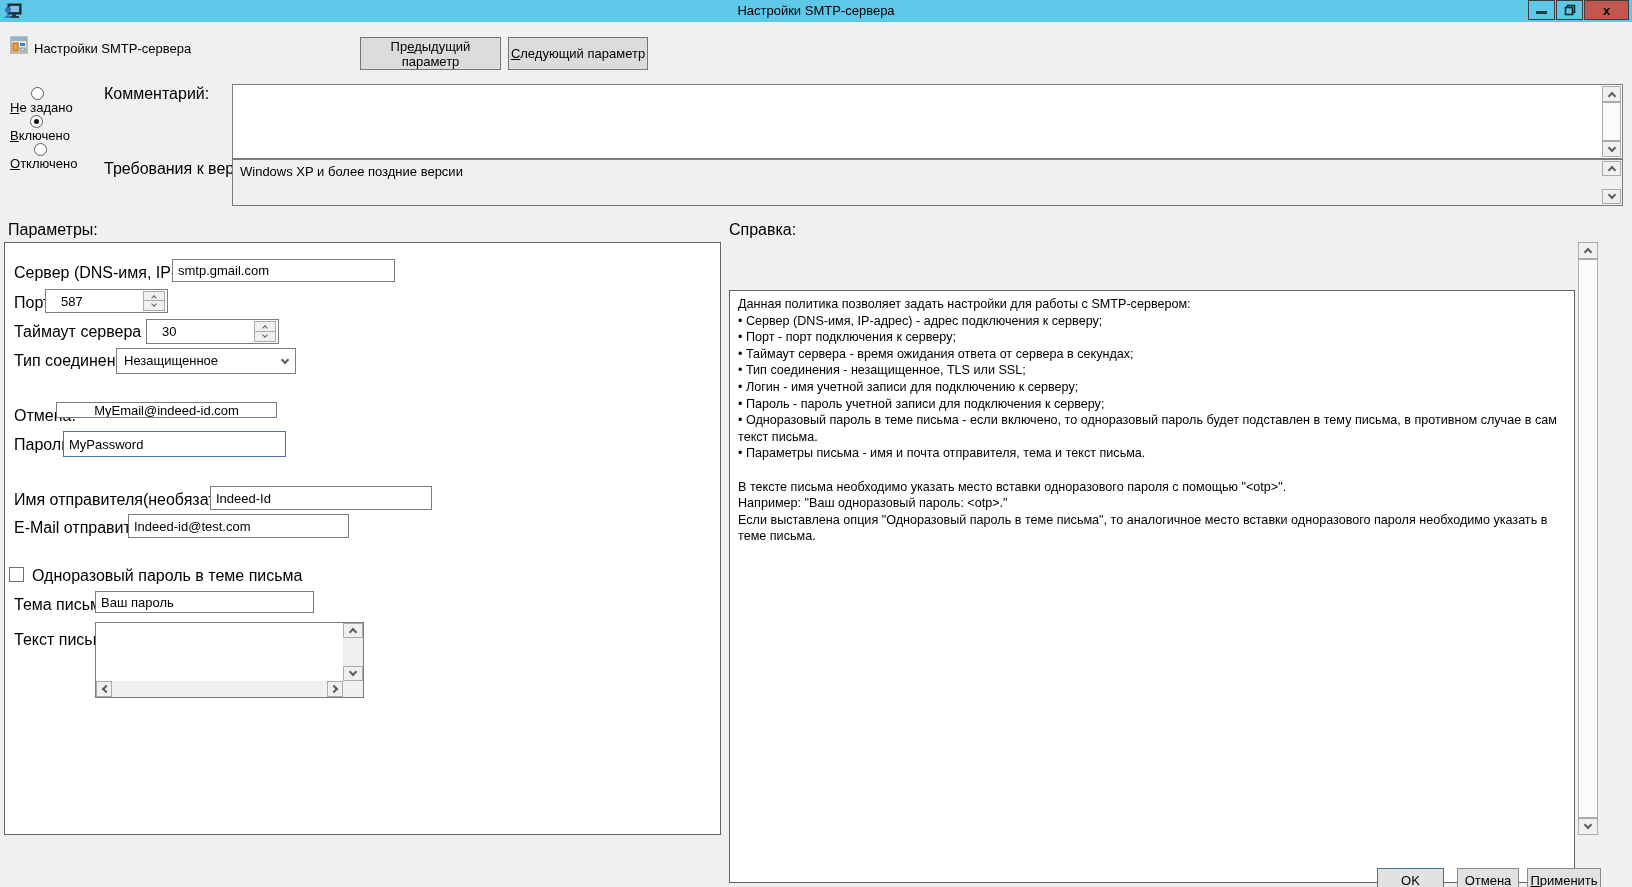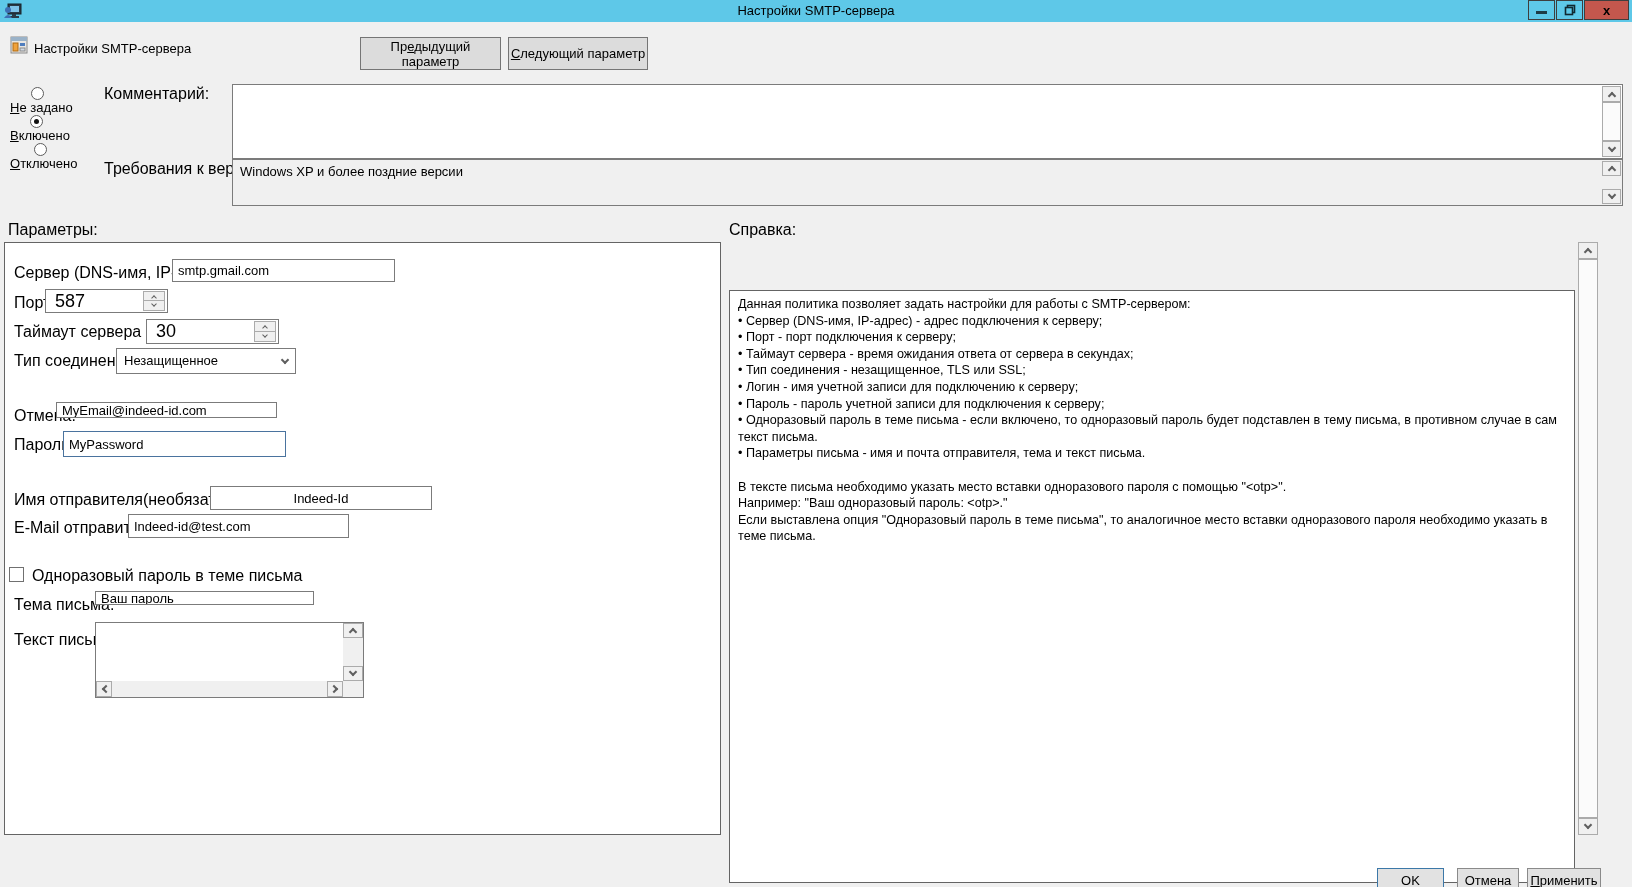--- a/index.html
+++ b/index.html
@@ -49,21 +49,21 @@
   .chev.up { transform:rotate(-45deg); margin-top:3px; }
   .chev.down { transform:rotate(135deg); margin-bottom:3px; }
   .chev.left { transform:rotate(-135deg); margin-left:3px; }
   .chev.right { transform:rotate(45deg); margin-right:3px; }
   .chev.sm { width:4px; height:4px; border-width:1.5px 1.5px 0 0; }
 
   
   .txt { position:absolute; background:#fff; border:1px solid #7b7b7b; font-family:"Liberation Sans",sans-serif; font-size:13px; padding:2px 5px; outline:0; }
   .txt.focused { border:1px solid #4a739e; }
   .num-wrap { position:absolute; background:#fff; border:1px solid #7b7b7b; }
-  .num-wrap input { position:absolute; left:4px; top:0; right:26px; width:calc(100% - 26px); height:100%; border:0; outline:0; font-family:"Liberation Sans",sans-serif; font-size:18px; padding:2px 5px; }
+  .num-wrap input { position:absolute; left:10px; top:0; right:26px; width:calc(100% - 26px); height:100%; border:0; outline:0; font-family:"Liberation Sans",sans-serif; font-size:13px; padding:2px 5px; }
   .spinner { position:absolute; right:2px; top:1px; bottom:1px; width:22px; border:1px solid #ababab; background:#f0f0f0; }
   .spin-half { position:absolute; left:0; width:100%; height:50%; display:flex; align-items:center; justify-content:center; }
   .spin-up { top:0; border-bottom:1px solid #ababab; }
   .spin-dn { bottom:0; }
   .combo { position:absolute; background:#fff; border:1px solid #7b7b7b; }
   .combo .val { position:absolute; left:7px; top:4px; font-size:13px; }
   .combo .dd { position:absolute; right:7px; top:8px; }
   .checkbox { position:absolute; left:9px; top:567px; width:15px; height:15px; background:#fff; border:1px solid #707070; }
 
   
@@ -193,36 +193,36 @@
   </div>
 </div>
 
 <div class="lbl" style="left:14px; top:352px;">Тип соединения:</div>
 <div class="combo" style="left:116px; top:348px; width:180px; height:26px;">
   <span class="val">Незащищенное</span>
   <span class="dd chev down"></span>
 </div>
 
 <div class="lbl" style="left:14px; top:407px;">Отмена:</div>
-<input class="txt" style="left: 56px; top: 402px; width: 221px; height: 16px;" value="MyEmail@indeed-id.com">
+<input class="txt" style="left: 56px; top: 402px; width: 221px; height: 16px; text-align: center;" value="MyEmail@indeed-id.com">
 
 <div class="lbl" style="left:14px; top:436px;">Пароль:</div>
 <input class="txt focused" style="left: 63px; top: 431px; width: 223px; height: 26px;" value="MyPassword">
 
 <div class="lbl" style="left:14px; top:491px;">Имя отправителя(необязательно):</div>
-<input class="txt" style="left: 210px; top: 486px; width: 222px; height: 24px; text-align: center;" value="Indeed-Id">
+<input class="txt" style="left: 210px; top: 486px; width: 222px; height: 24px;" value="Indeed-Id">
 
 <div class="lbl" style="left:14px; top:519px;">E-Mail отправителя:</div>
 <input class="txt" style="left: 128px; top: 514px; width: 221px; height: 24px;" value="Indeed-id@test.com">
 
 <div class="checkbox"></div>
 <div class="lbl" style="left:32px; top:567px;">Одноразовый пароль в теме письма</div>
 
 <div class="lbl" style="left:14px; top:596px;">Тема письма:</div>
-<input class="txt" style="left: 95px; top: 591px; width: 219px; height: 14px;" value="Ваш пароль">
+<input class="txt" style="left: 95px; top: 591px; width: 219px; height: 22px;" value="Ваш пароль">
 
 <div class="lbl" style="left:14px; top:631px;">Текст письма:</div>
 <div class="body-widget">
   <div class="bw-sbv">
     <div class="sb-btn" style="left:0; top:0; width:100%; height:15px;">
         <span class="chev up"></span>
       </div>
     <div class="sb-btn" style="left:0; bottom:0; width:100%; height:15px;">
         <span class="chev down"></span>
       </div>

